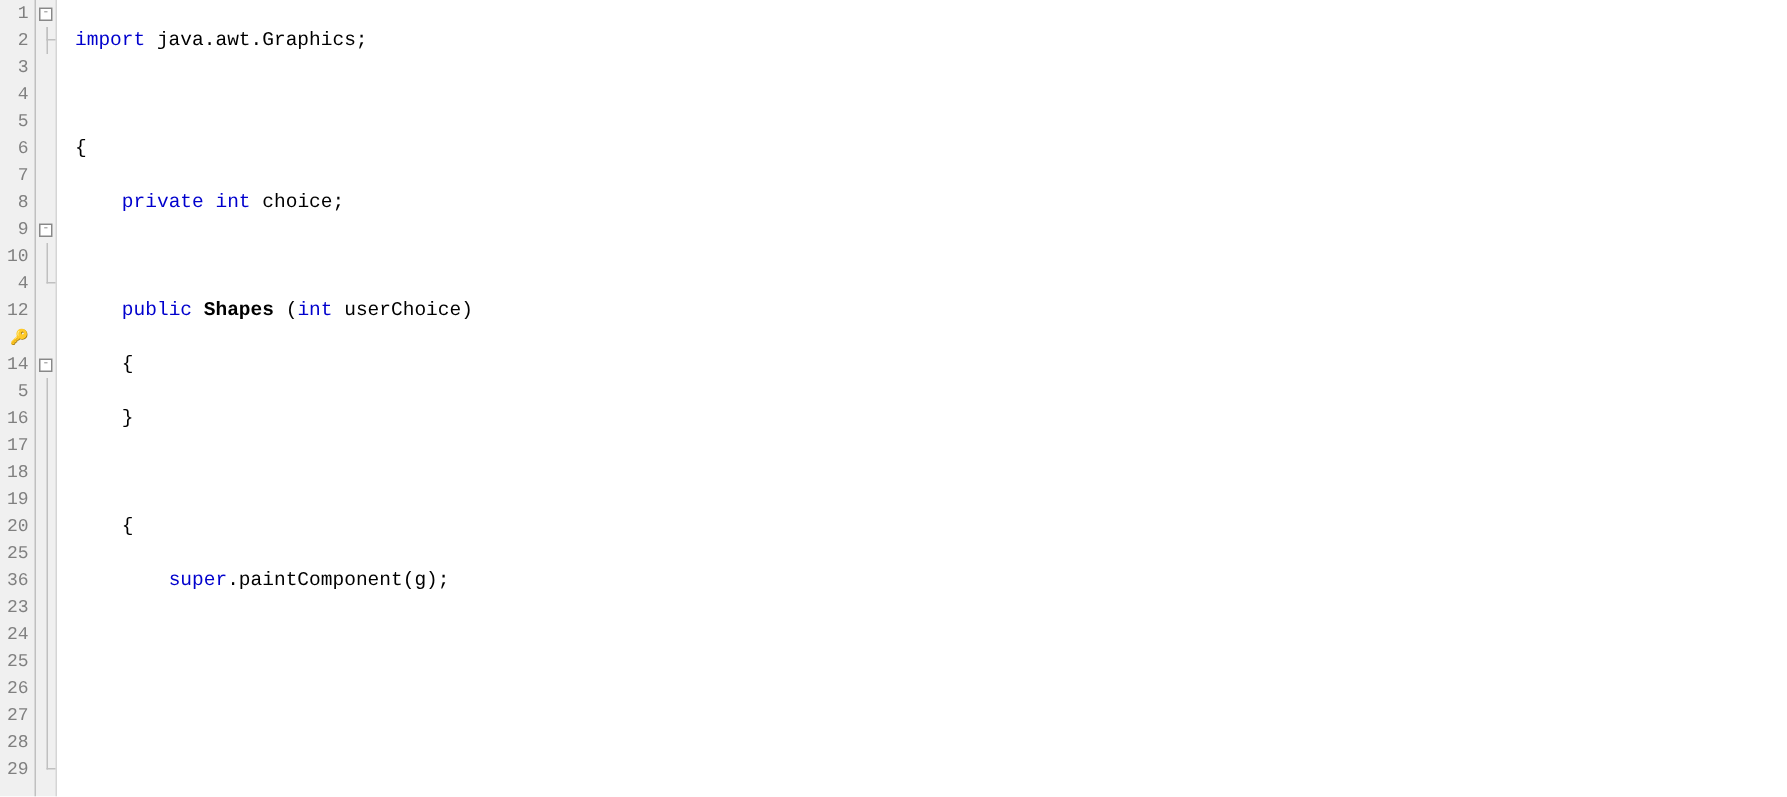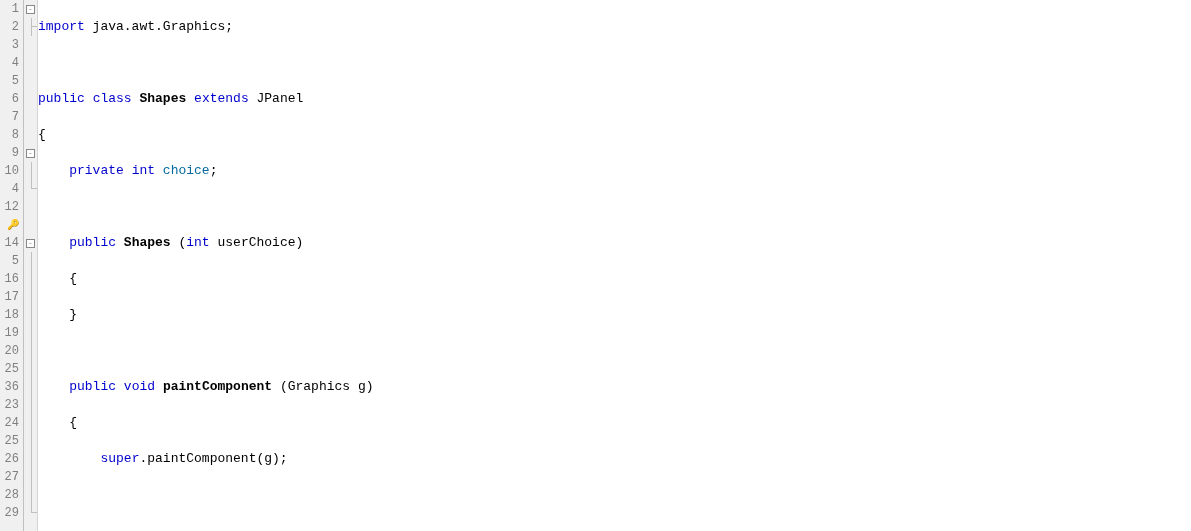--- a/index.html
+++ b/index.html
@@ -66,30 +66,30 @@
       width: 6px;
       height: 9px;
       border-left: 1px solid #c0c0c0;
       border-bottom: 1px solid #c0c0c0;
       position: absolute;
       left: 50%;
       top: 0;
     }
     .code {
       flex: 1;
-      padding-left: 0;
+      padding-left: 12px;
       line-height: 18px;
       white-space: pre;
       color: #000;
     }
     .code div {
       height: 18px;
     }
     .kw { color: #0000cd; }
-    .ident { color: #0369a1; }
+    .ident { color: #000000; }
     .bold { font-weight: bold; }
     .override-icon {
       display: inline-block;
       width: 12px;
       height: 12px;
       font-size: 10px;
     }
   </style>
 </head>
 <body>
@@ -197,29 +197,27 @@
       <span class="fold-line"></span>
     </div>
   <div>
       <span class="fold-end"></span>
     </div>
 </div>
 
 <div class="code">
 <div><span class="kw">import</span><span> java.awt.Graphics;</span></div>
 <div></div>
-<div><span class="kw">public</span> <span class="kw">class</span> <span class="bold">Shapes</span> <span class="kw">extends</span><span> JPanel</span></div>
 <div><span>{</span></div>
 <div>    <span class="kw">private</span> <span class="kw">int</span> <span class="ident">choice</span><span>;</span></div>
 <div></div>
 <div>    <span class="kw">public</span> <span class="bold">Shapes</span><span> (</span><span class="kw">int</span><span> userChoice)</span></div>
 <div>    <span>{</span></div>
 <div>    <span>}</span></div>
 <div></div>
-<div>    <span class="kw">public</span> <span class="kw">void</span> <span class="bold">paintComponent</span><span> (Graphics g)</span></div>
 <div>    <span>{</span></div>
 <div>        <span class="kw">super</span><span>.paintComponent(g);</span></div>
 
 
 
 
 
 
 
 

